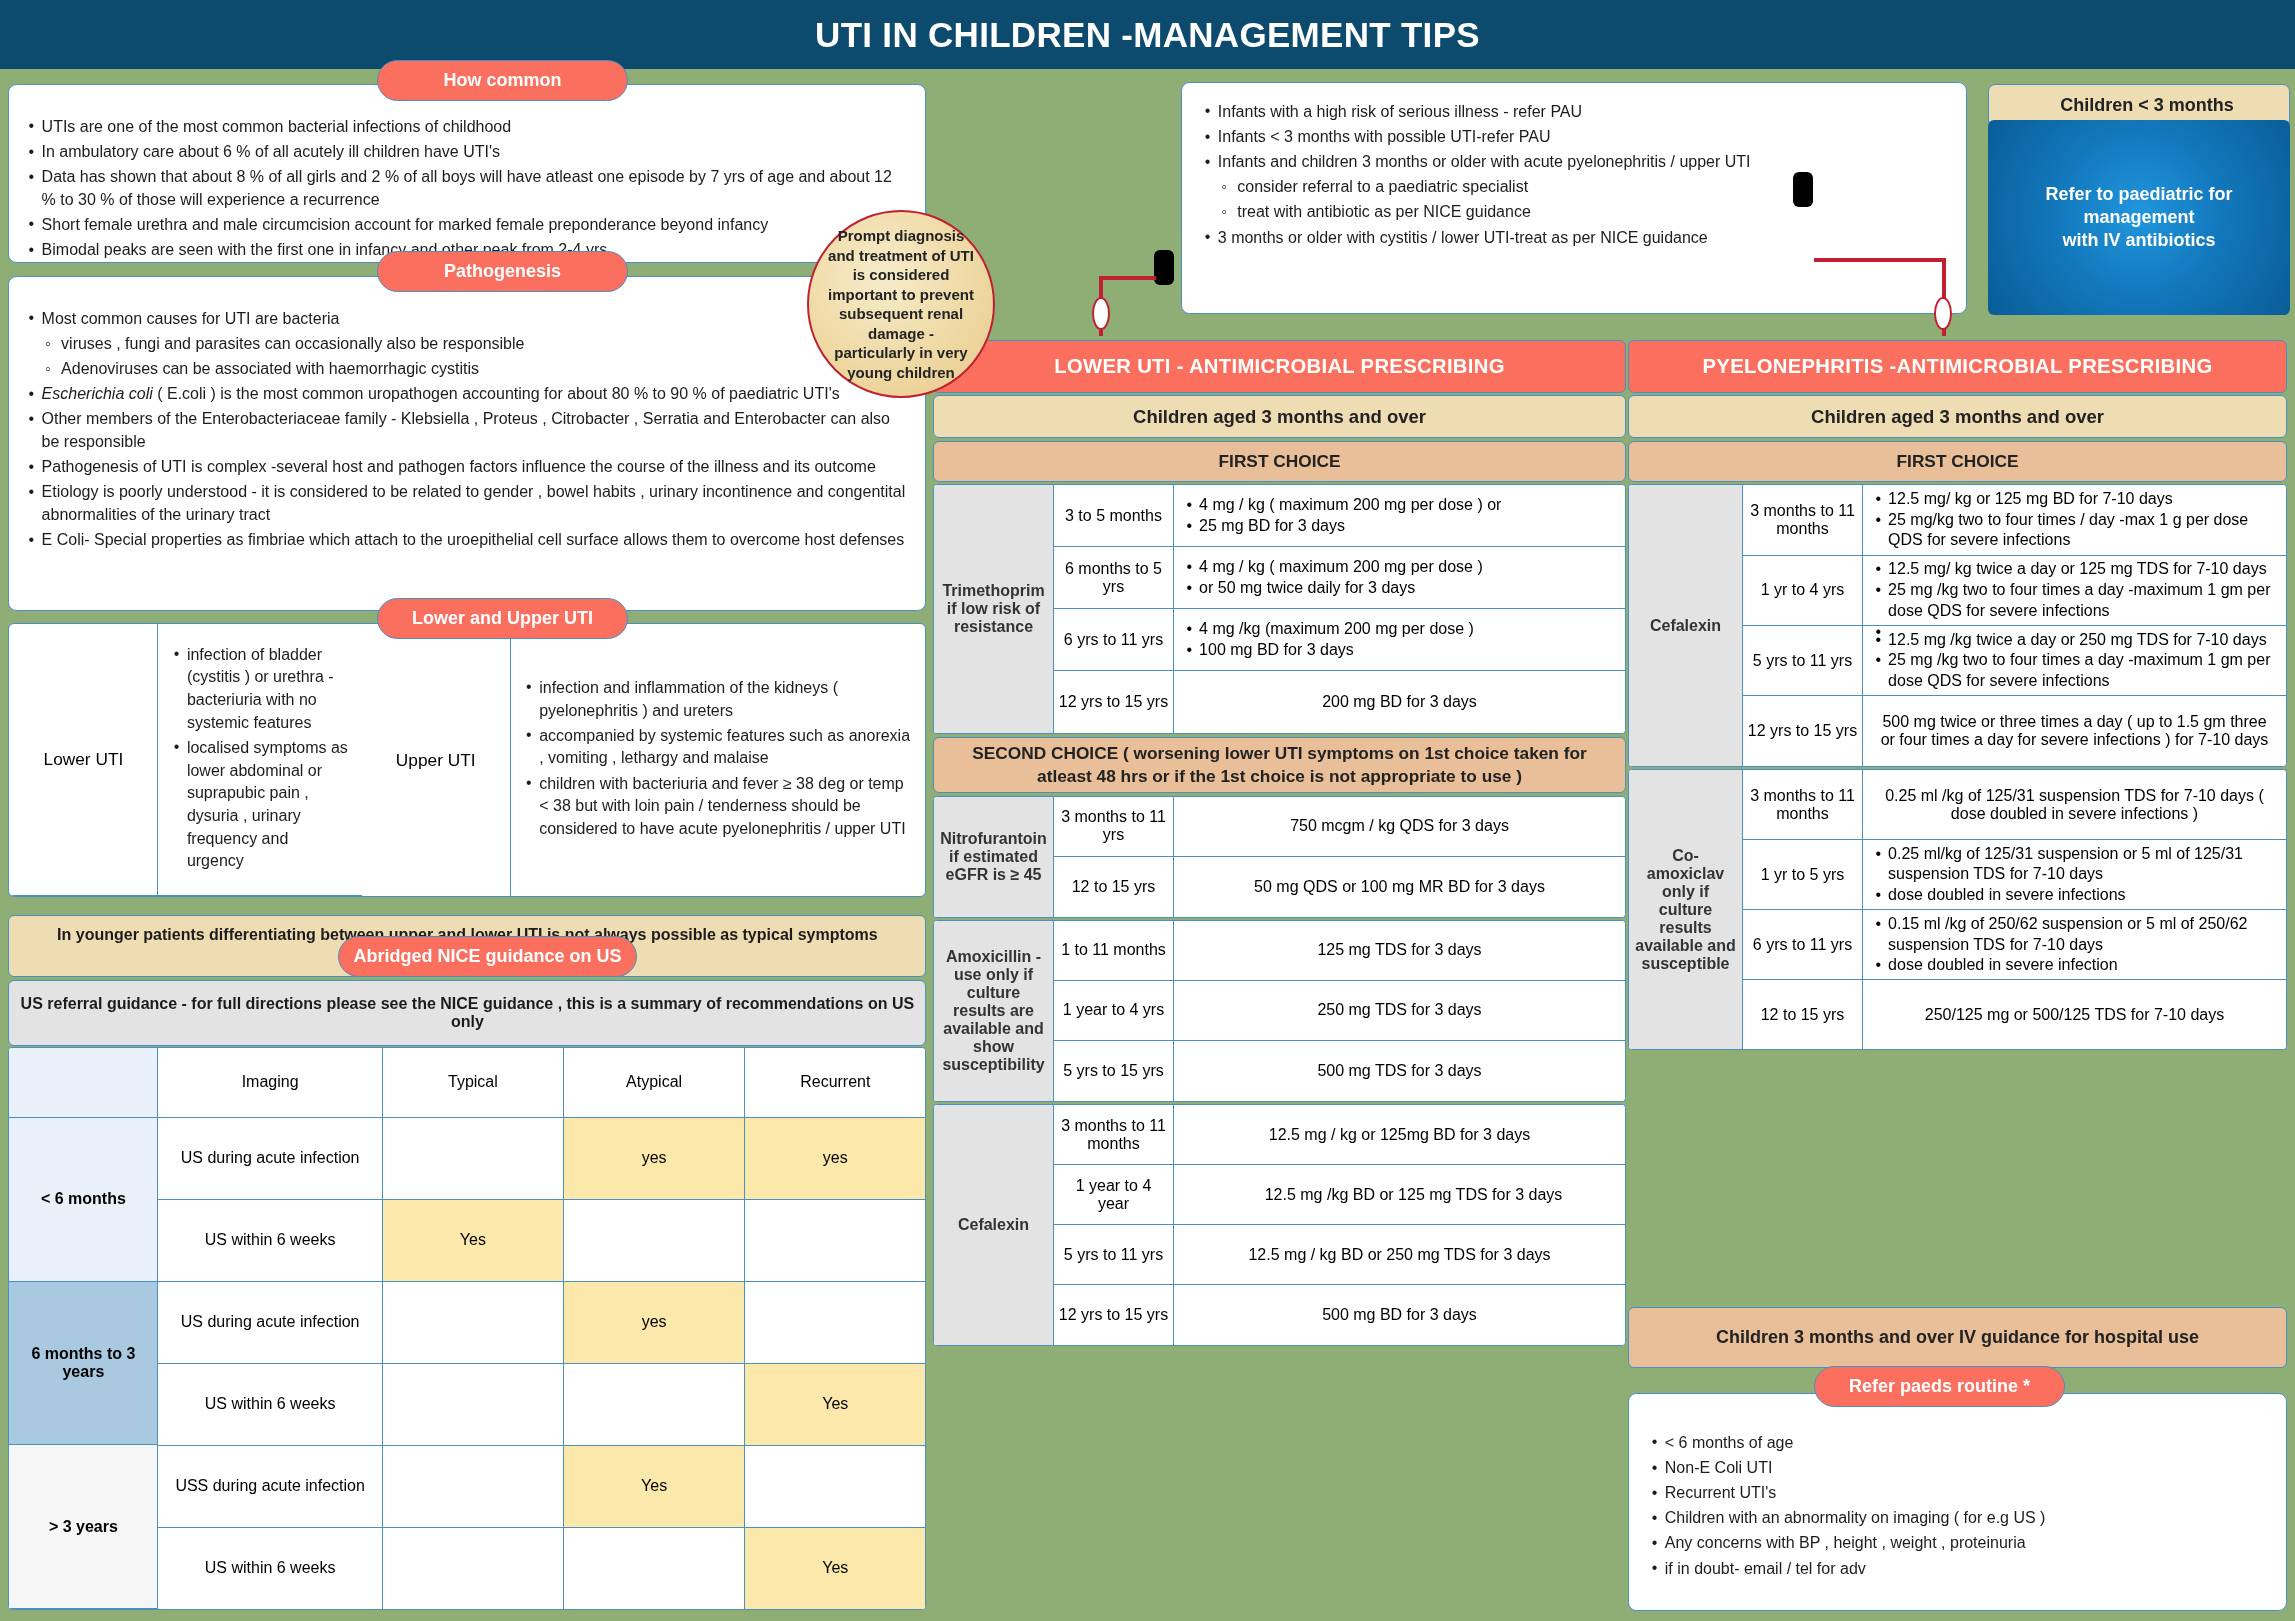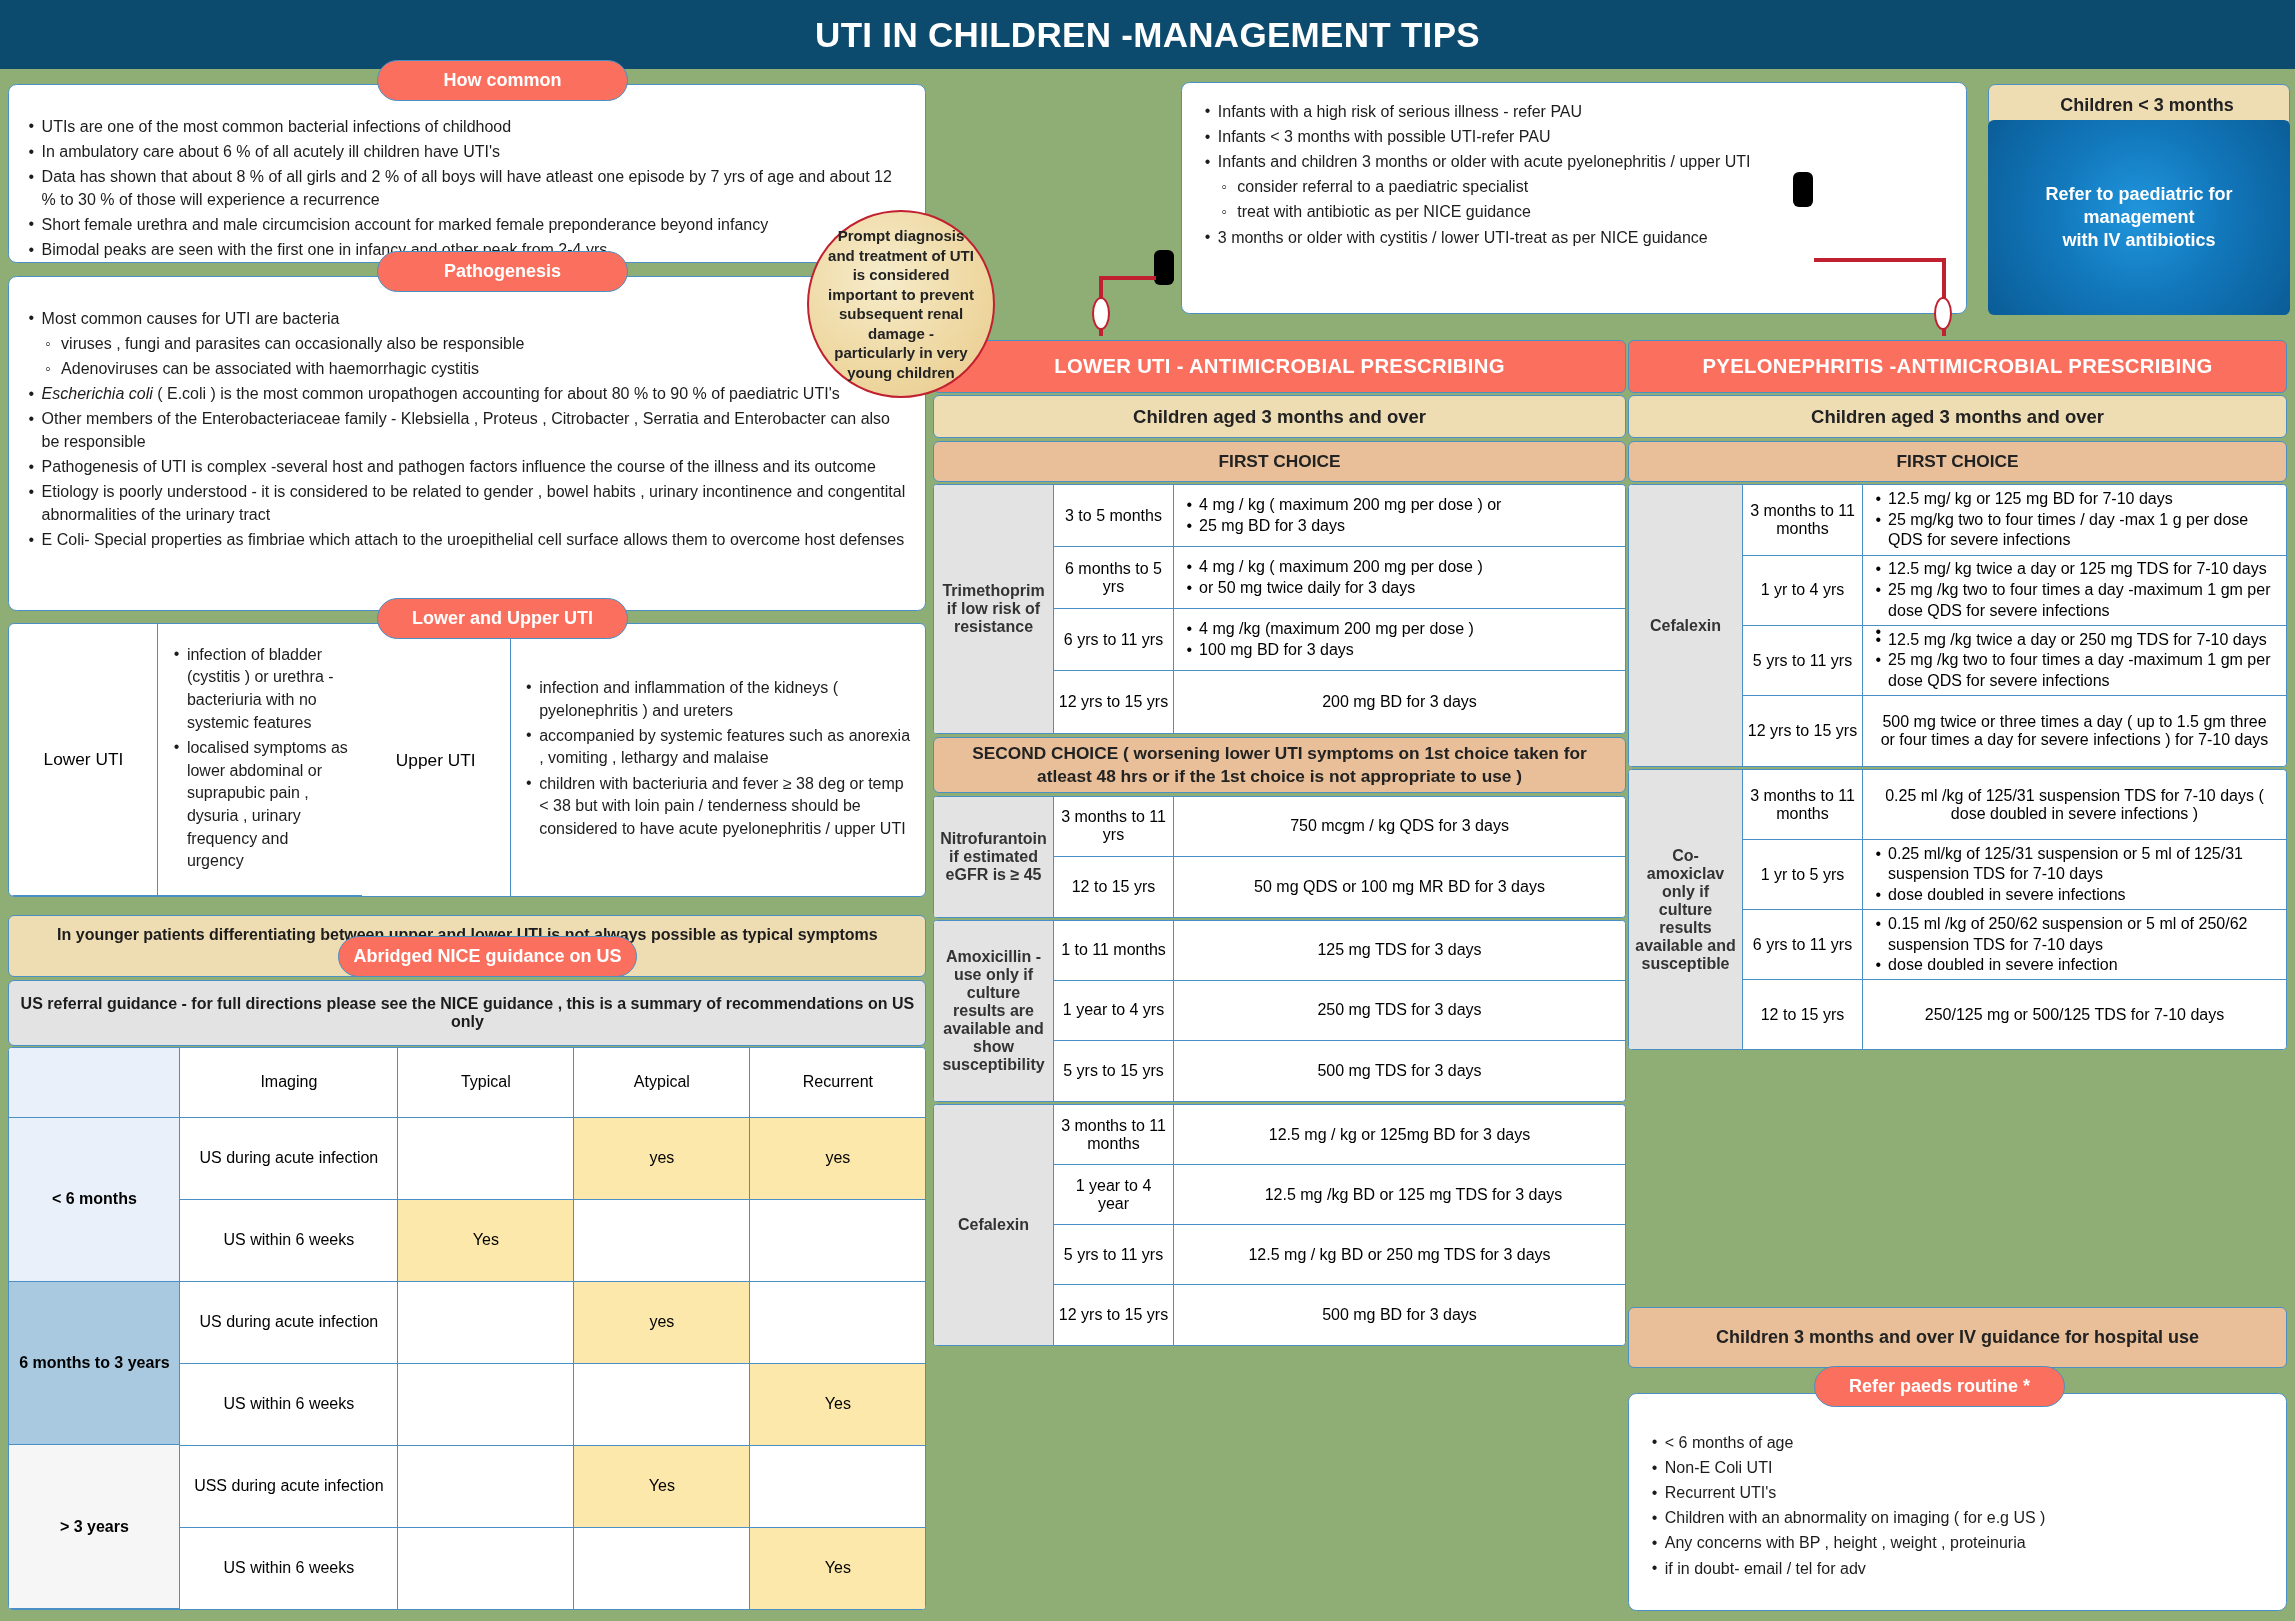--- a/index.html
+++ b/index.html
@@ -57,21 +57,21 @@
      font-size:16px; font-weight:bold; color:#1c1c1c; padding:0 36px; line-height:1.35;margin-top:43px;}
 
   #nice-pill{ left:338px; top:936px; width:299px; height:41px; }
   #nice-note{ left:8.4px; top:980px; width:918px; height:66px;
      background:#e3e3e3; border:1.2px solid #4a90c4; border-radius:6px; position:absolute;
      display:flex; align-items:center; justify-content:center; text-align:center;
      font-size:16px; font-weight:bold; color:#1c1c1c; }
   #us-table{ left:8.4px; top:1047px; width:918px; height:563px;
      position:absolute; border:1.2px solid #4a90c4; border-radius:3.6px; overflow:hidden;
      display:flex; background:#fff;}
-  #us-table .agecol{ width:171px; display:flex; flex-direction:column; }
+  #us-table .agecol{ width:149px; display:flex; flex-direction:column; }
   #us-table .agecell{ display:flex; align-items:center; justify-content:center;
      font-size:16px; font-weight:bold; text-align:center; border-bottom:0.6px solid #4a90c4;
      border-right:0.6px solid #4a90c4; padding:0 4.8px;}
   #us-table .grid{ flex:1; display:flex; flex-direction:column; }
   #us-table .grow{ display:flex; flex:1; border-bottom:0.6px solid #4a90c4; }
   #us-table .grow:last-child{ border-bottom:none; }
   #us-table .gcell{ flex:1; border-right:0.6px solid #4a90c4;
      display:flex; align-items:center; justify-content:center; text-align:center;
      font-size:16px; padding:0 3.6px;}
   #us-table .gcell:first-child{ flex:1.25; }

